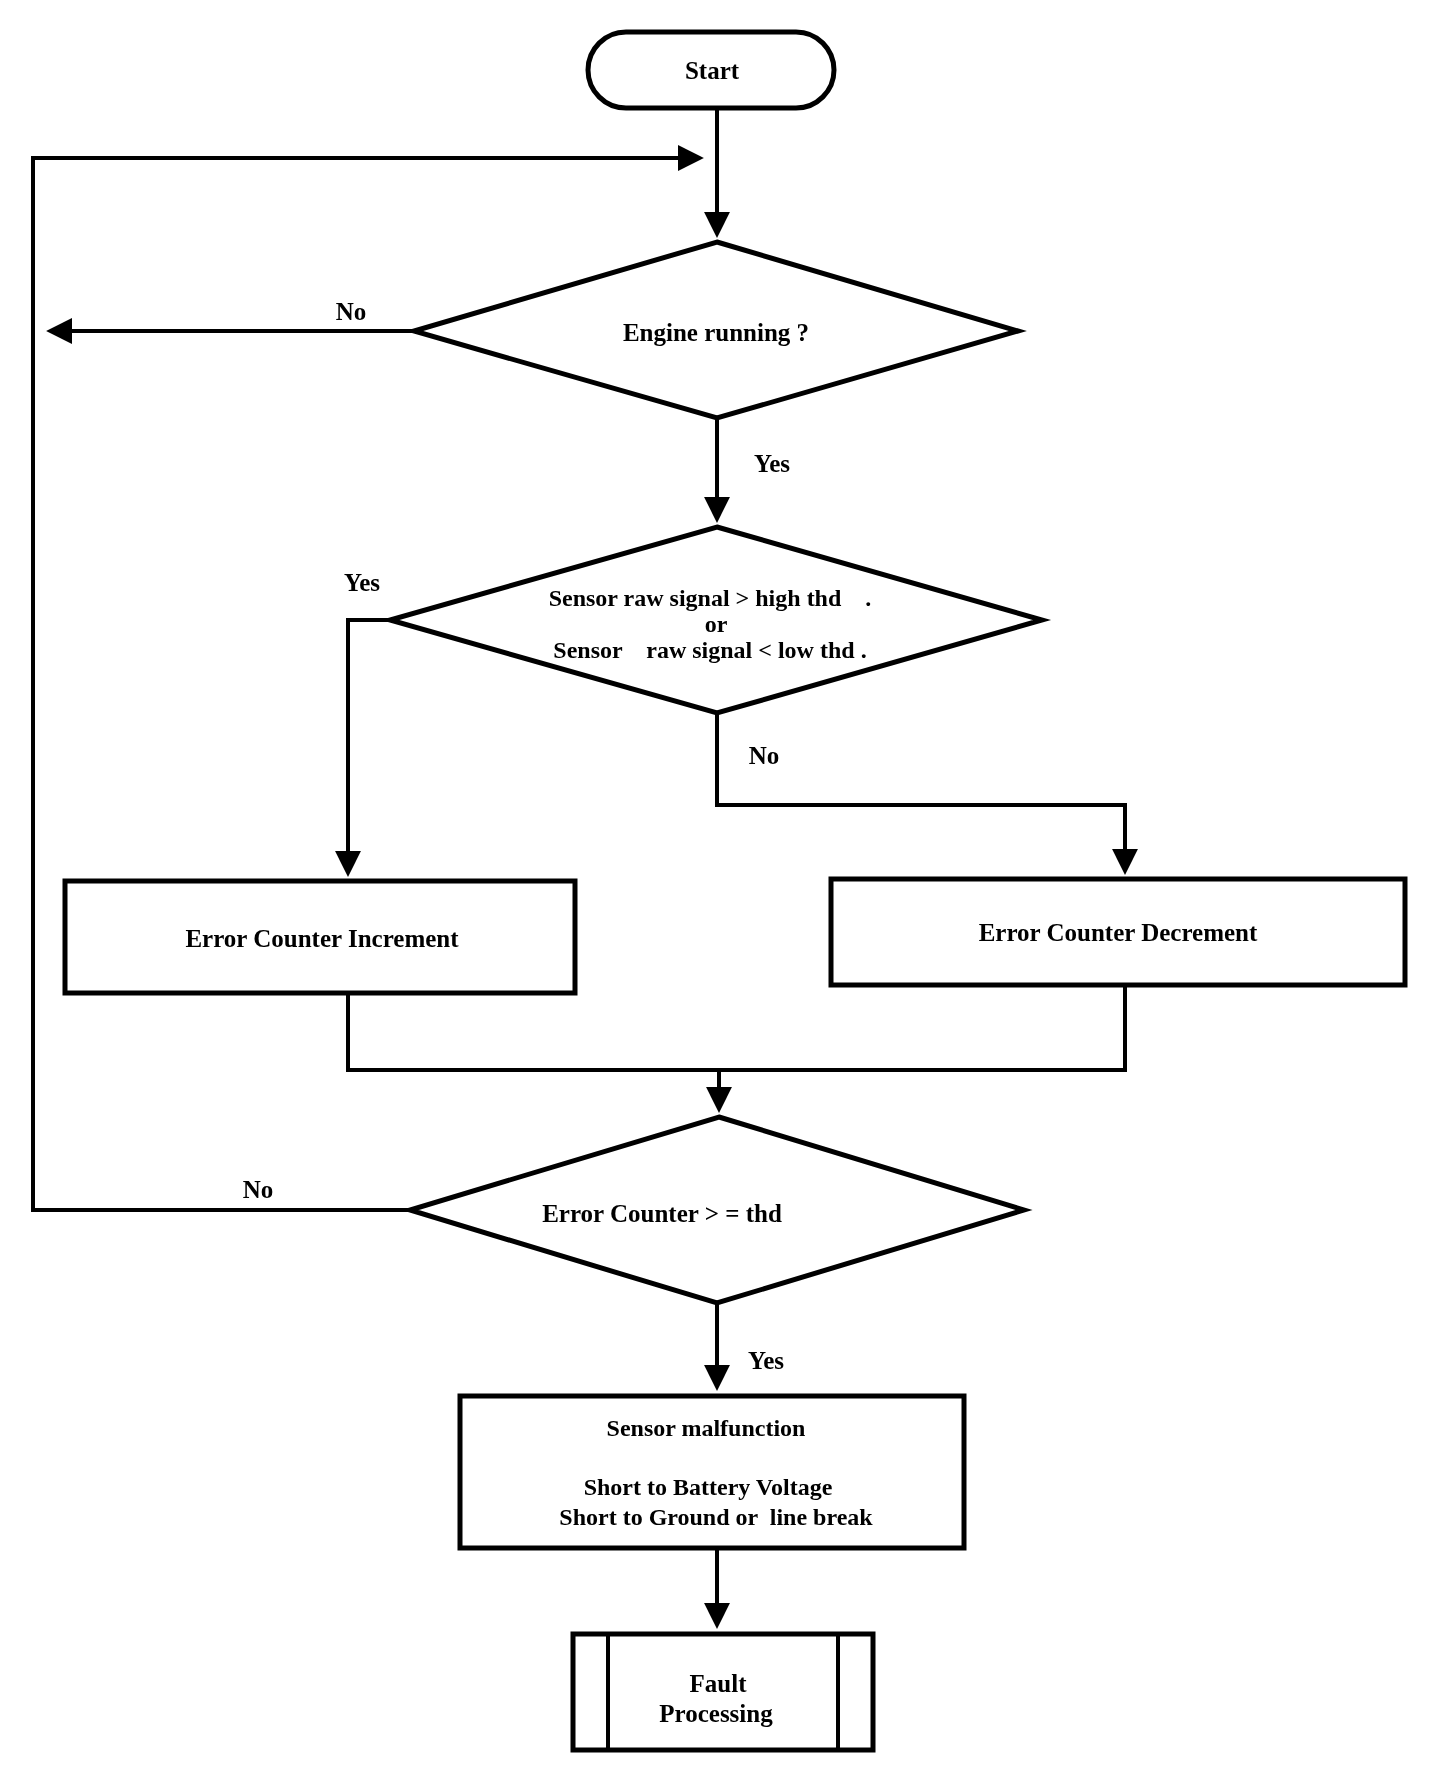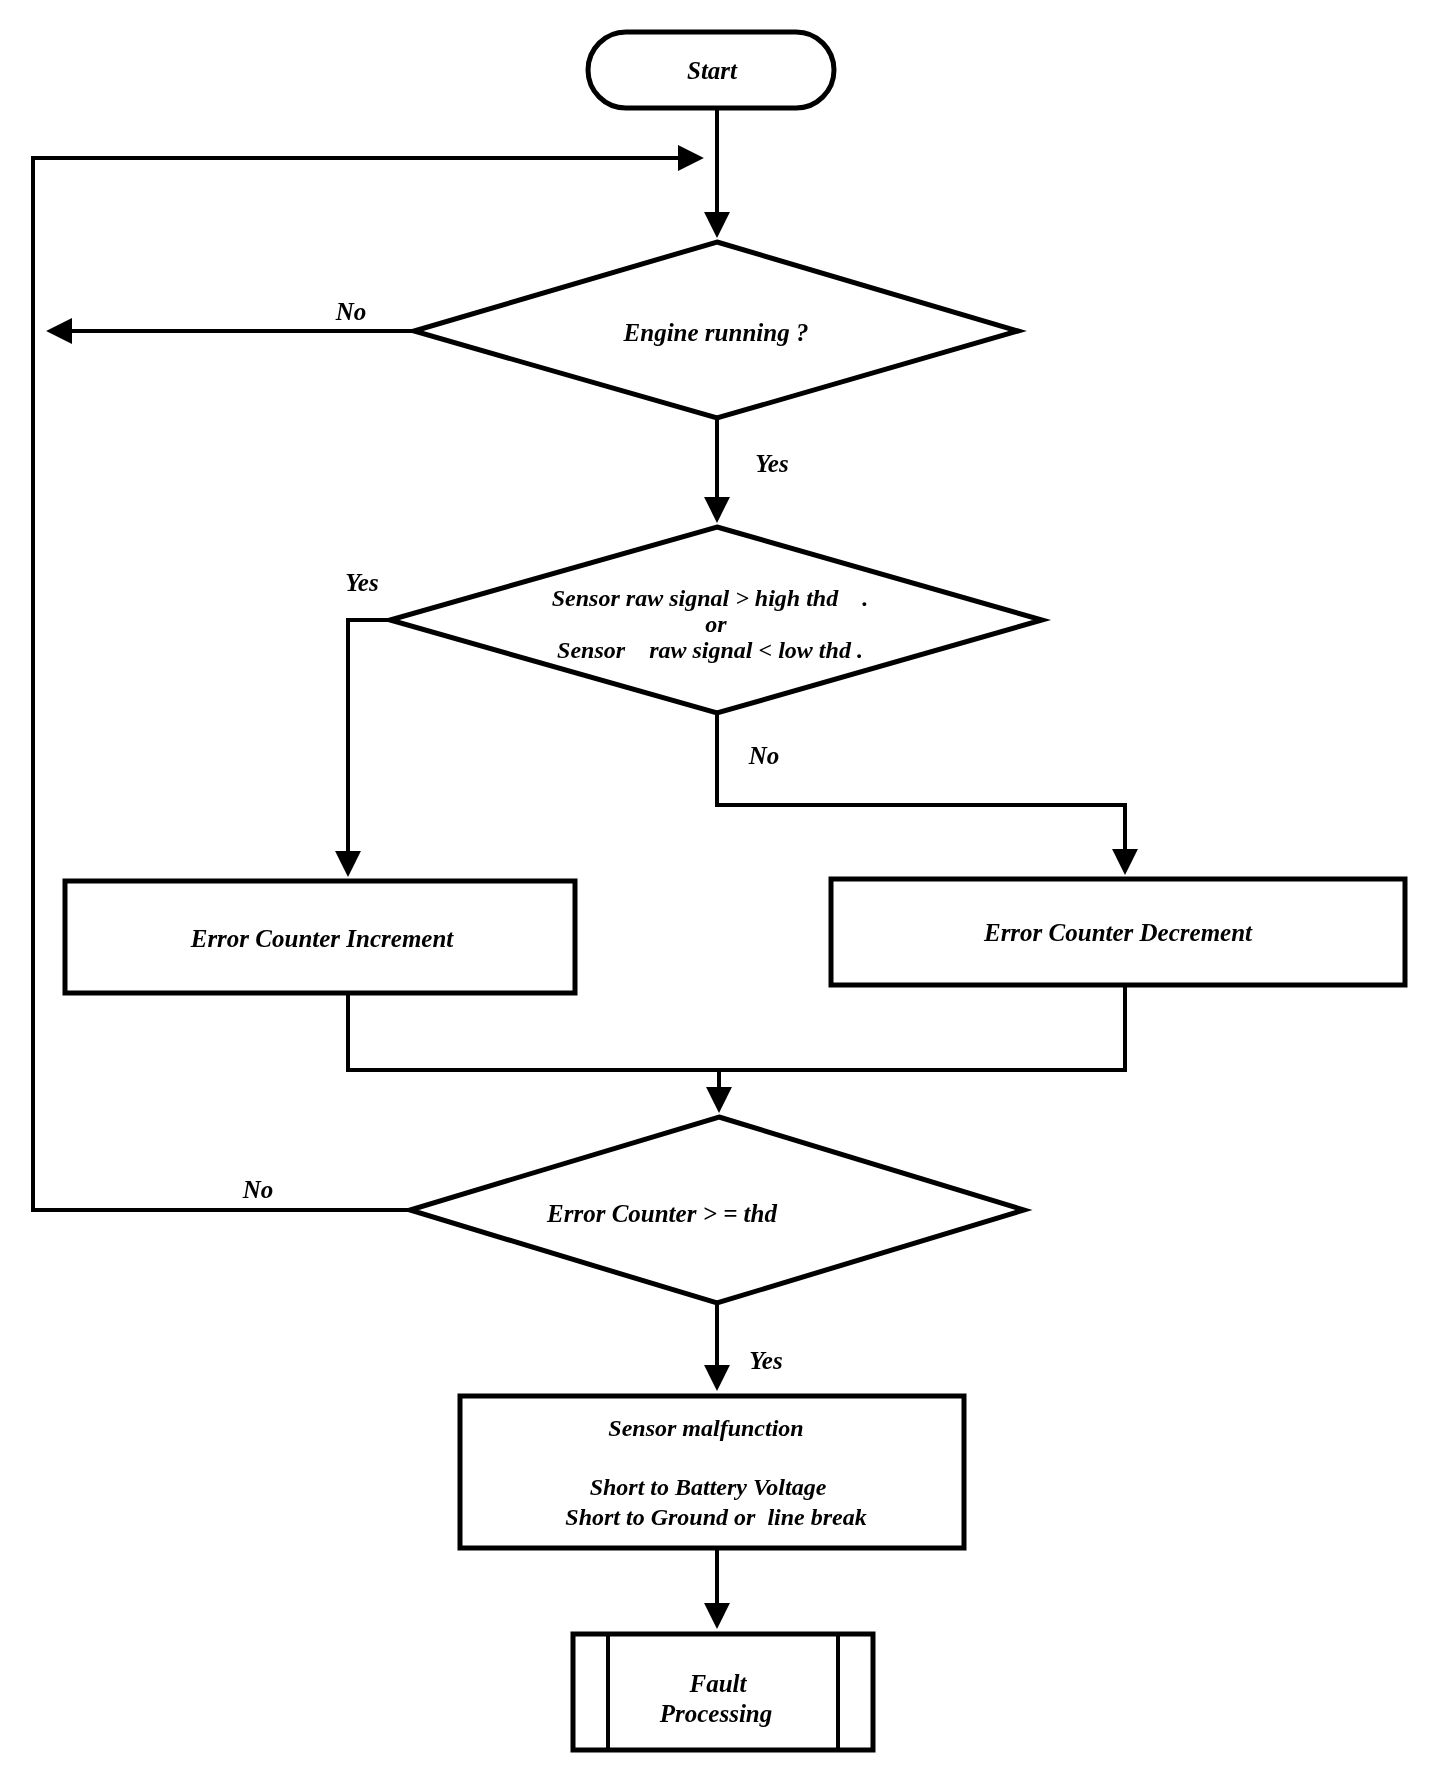--- a/index.html
+++ b/index.html
@@ -6,21 +6,20 @@
     margin: 0;
     padding: 0;
     background: #ffffff;
   }
   .stage {
     position: relative;
     width: 1456px;
     height: 1776px;
     background: #ffffff;
     overflow: hidden;
-    font-style: italic;
   }
   svg.flowchart {
     position: absolute;
     inset: 0;
     width: 100%;
     height: 100%;
   }
   svg.flowchart .shape {
     fill: #ffffff;
     stroke: #000000;

